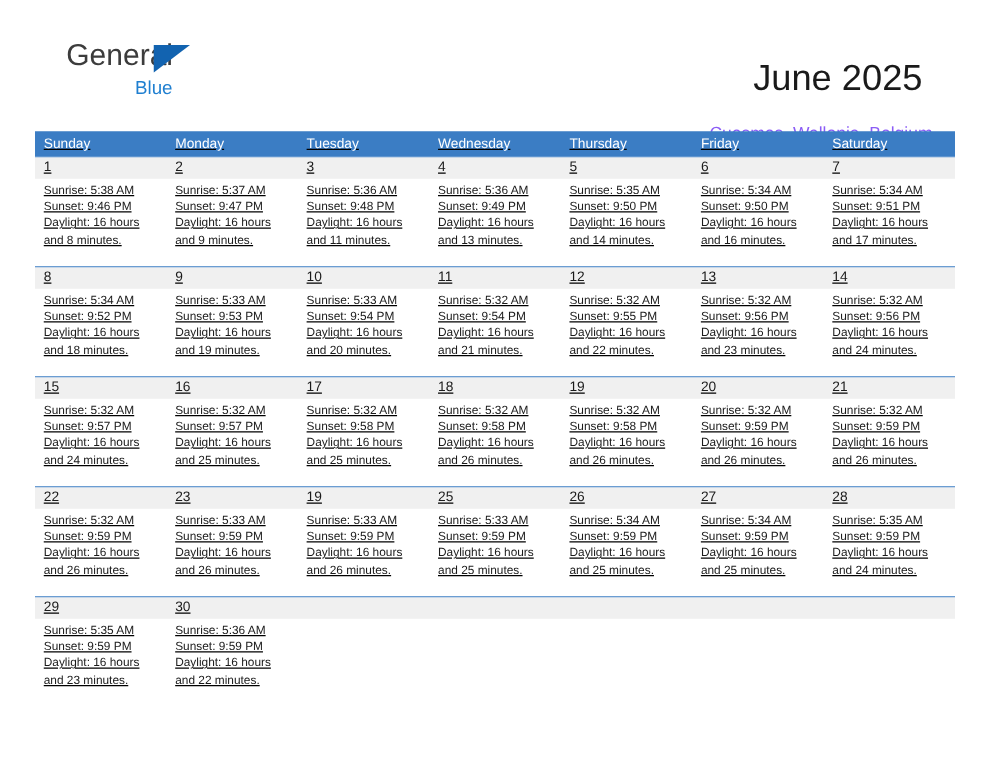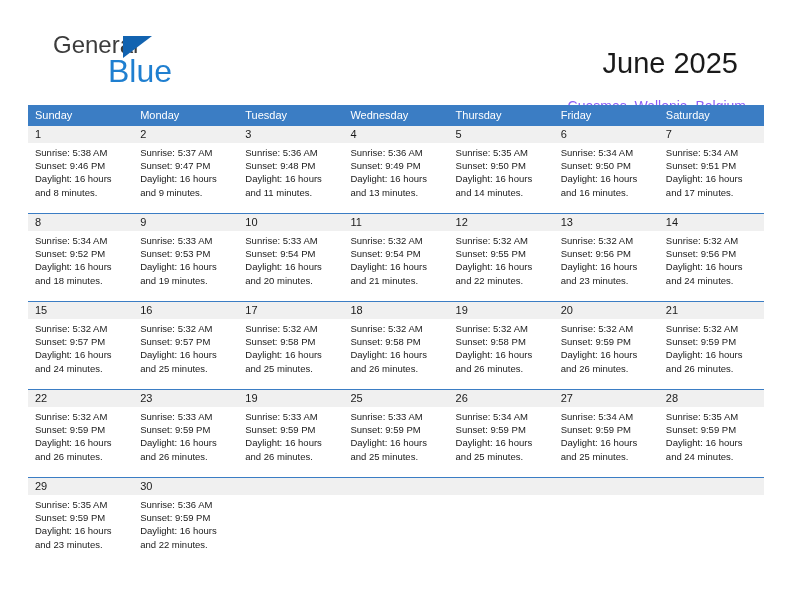--- a/index.html
+++ b/index.html
@@ -53,21 +53,21 @@
     top: 4px;
     width: 0;
     height: 0;
     border-left: 29px solid #1263b0;
     border-bottom: 22px solid transparent;
   }
   .logo-blue {
     position: absolute;
     left: 55px;
     top: 26px;
-    font-size: 32px;
+    font-size: 15px;
     color: #1f7fd0;
     line-height: 26px;
     white-space: nowrap;
   }
 
   .title-block {
     position: absolute;
     right: 36px;
     top: 28px;
     text-align: right;
@@ -88,20 +88,21 @@
     white-space: nowrap;
     font-weight: normal;
   }
 
   
   .calendar {
     position: absolute;
     left: 28px;
     top: 105px;
     width: 736px;
+    text-decoration: underline;
   }
   .weekday-row {
     display: flex;
     width: 736px;
     background: #3b7dc4;
     height: 20px;
   }
   .weekday {
     flex: 1 1 0;
     color: #ffffff;

